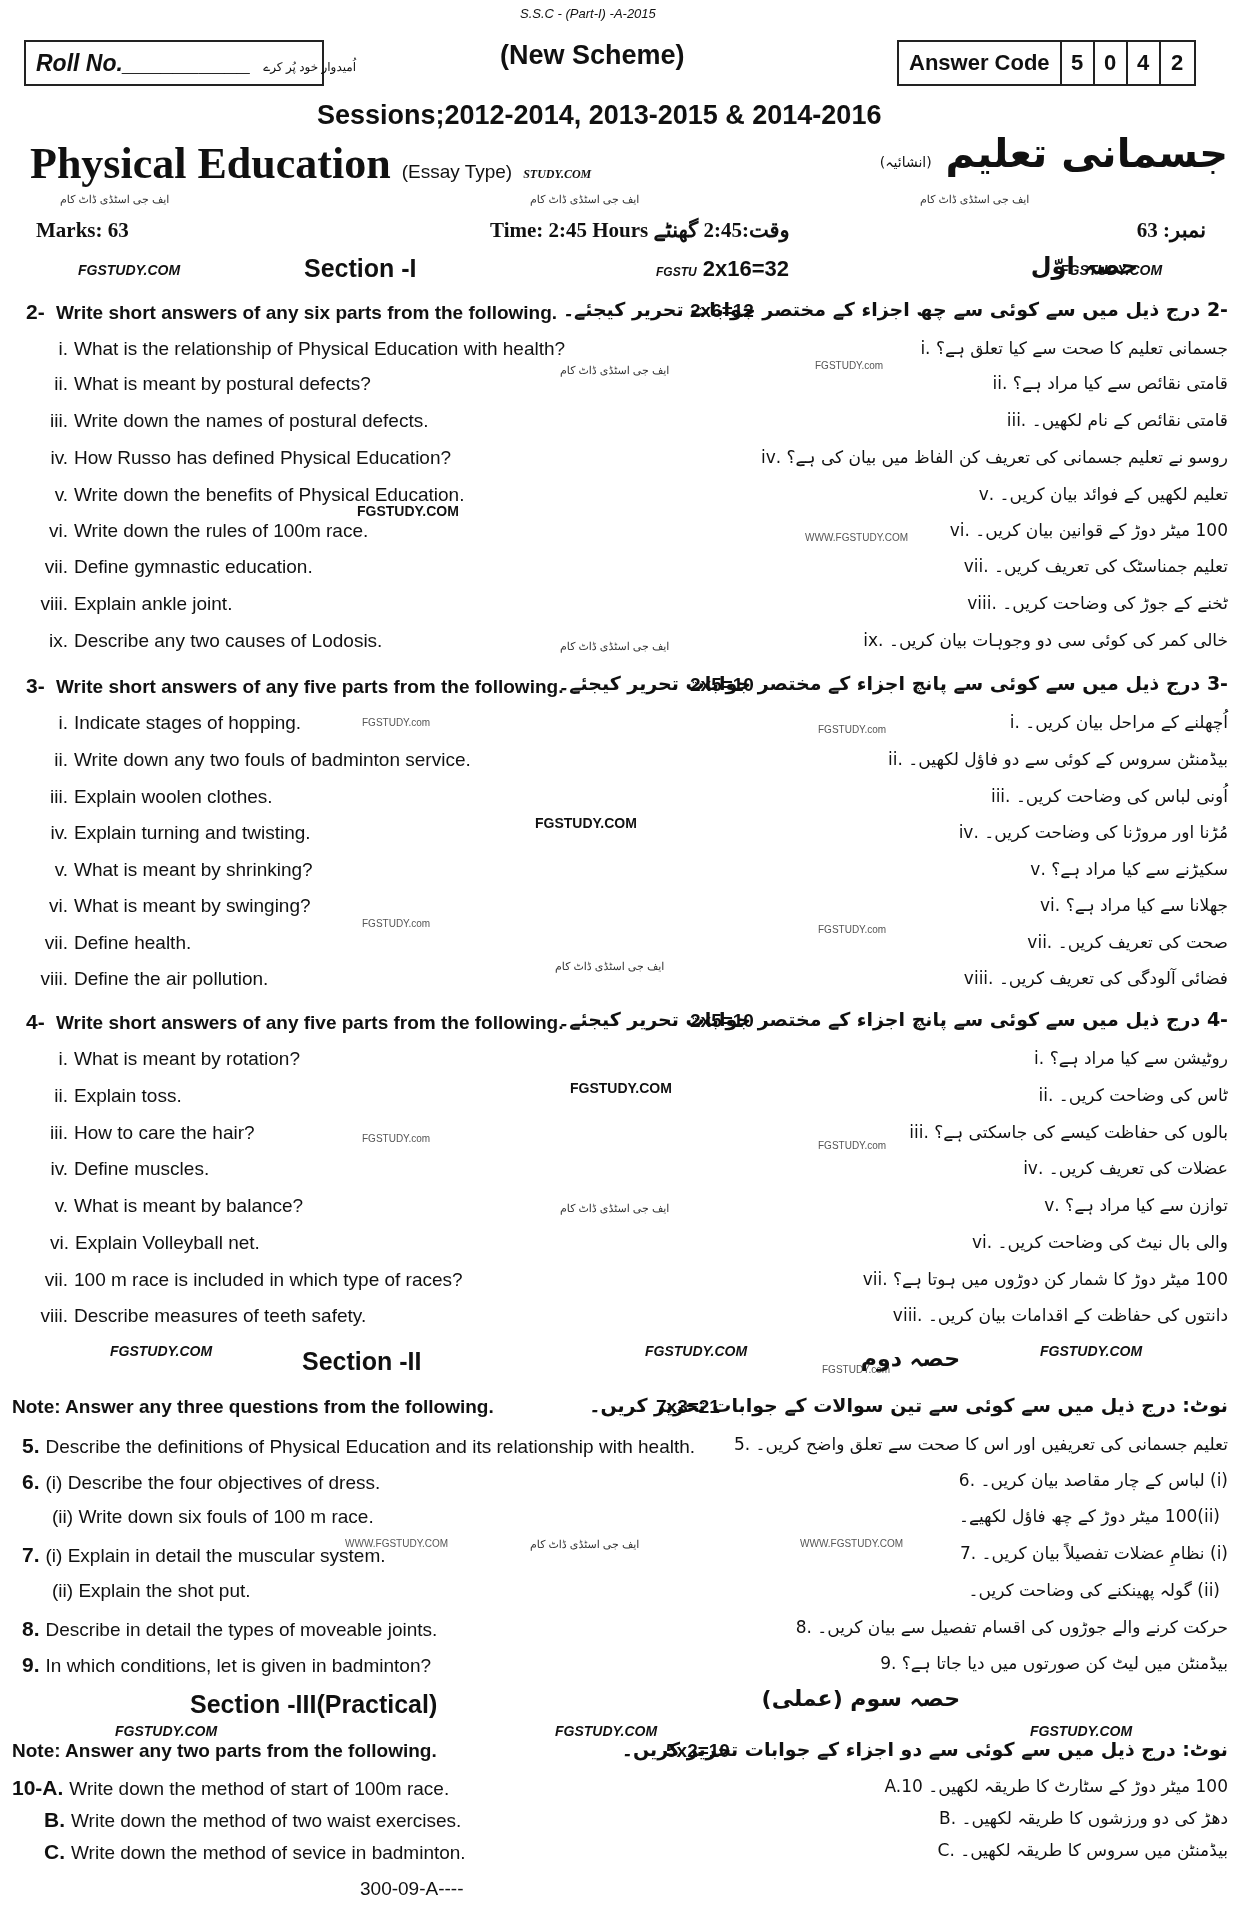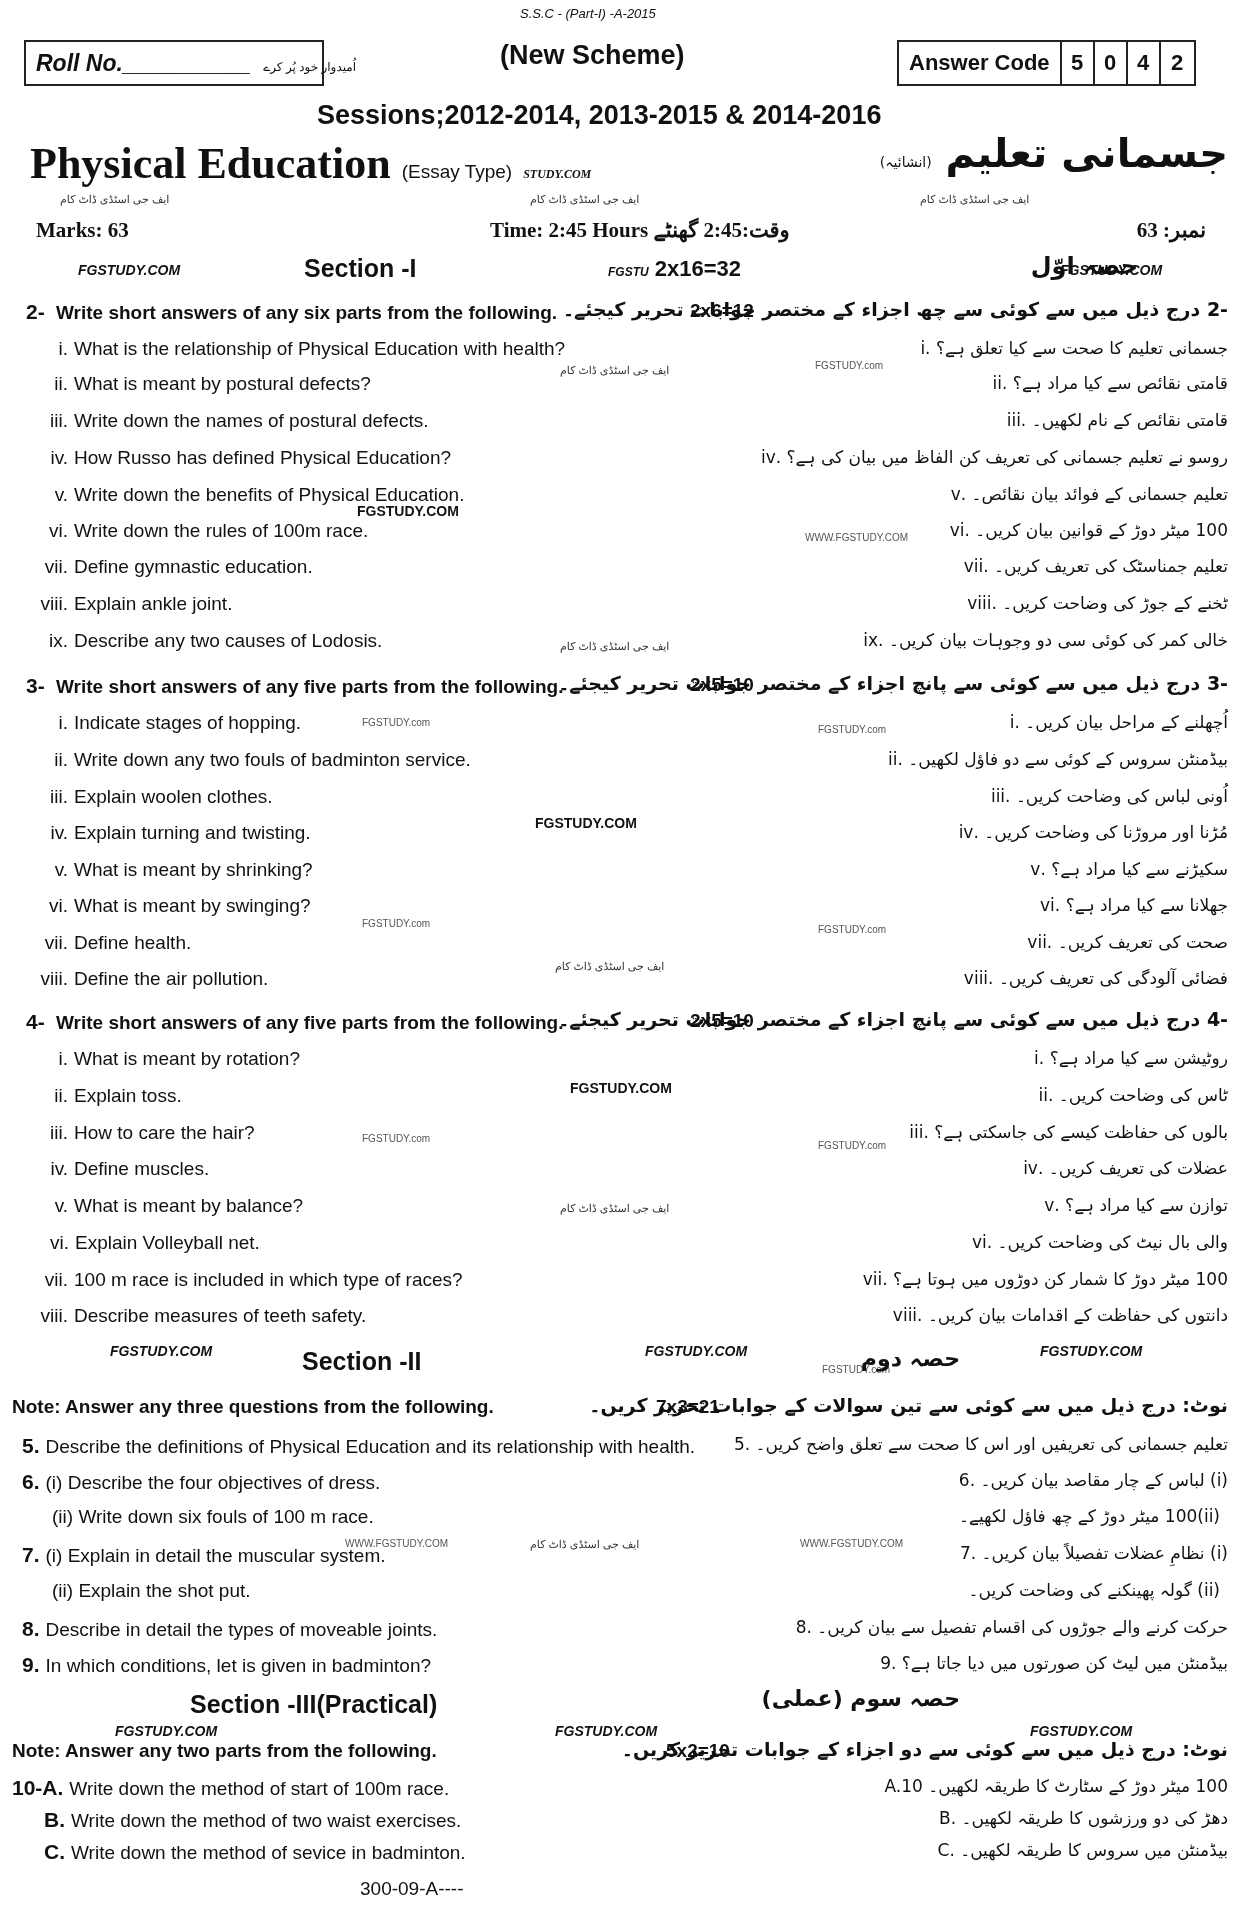--- a/index.html
+++ b/index.html
@@ -75,21 +75,21 @@
 <div class="abs marks">Marks: 63</div>
 <div class="abs time">
   <span>Time: 2:45 Hours</span>
   <span>وقت:2:45 گھنٹے</span>
 </div>
 <div class="abs marks-ur">نمبر: 63</div>
 
 <div class="abs wm" style="left:78px; top:262px;">FGSTUDY.COM</div>
 <div class="abs sec-title" style="left:304px; top:254px;">Section -I</div>
 <div class="abs" style="left:608px; top:256px; font-size:22px; font-weight:bold;">
-  <span class="wm" style="font-size:12px;">FGSTU</span>
+  <span class="wm" style="font-size:12px;margin-left:48px;">FGSTU</span>
   <span>2x16=32</span>
 </div>
 <div class="abs urdu-head" style="right:112px; top:252px; font-size:24px;">حصہ اوّل</div>
 <div class="abs wm" style="left:1060px; top:262px;">FGSTUDY.COM</div>
 
 <div class="abs qhead" style="left:26px; top:300px;">
   <span class="qnum">2-</span>
   <span>Write short answers of any six parts from the following.</span>
 </div>
 <div class="abs qhead" style="left:690px; top:300px;">2x6=12</div>
@@ -103,21 +103,21 @@
 <div class="abs wm" style="left:357px; top:503px; font-style:normal;">FGSTUDY.COM</div>
 <div class="abs qitem" style="left:20px; top:520px;"><span class="rnum">vi.</span><span>Write down the rules of 100m race.</span></div>
 <div class="abs qitem" style="left:20px; top:556px;"><span class="rnum">vii.</span><span>Define gymnastic education.</span></div>
 <div class="abs qitem" style="left:20px; top:593px;"><span class="rnum">viii.</span><span>Explain ankle joint.</span></div>
 <div class="abs qitem" style="left:20px; top:630px;"><span class="rnum">ix.</span><span>Describe any two causes of Lodosis.</span></div>
 
 <div class="abs urdu-line" style="right:22px; top:338px;">جسمانی تعلیم کا صحت سے کیا تعلق ہے؟ .i</div>
 <div class="abs urdu-line" style="right:22px; top:373px;">قامتی نقائص سے کیا مراد ہے؟ .ii</div>
 <div class="abs urdu-line" style="right:22px; top:410px;">قامتی نقائص کے نام لکھیں۔ .iii</div>
 <div class="abs urdu-line" style="right:22px; top:447px;">روسو نے تعلیم جسمانی کی تعریف کن الفاظ میں بیان کی ہے؟ .iv</div>
-<div class="abs urdu-line" style="right:22px; top:484px;">تعلیم جسمانی کے فوائد بیان نقائص۔ .v</div>
+<div class="abs urdu-line" style="right:22px; top:484px;">تعلیم لکھیں کے فوائد بیان کریں۔ .v</div>
 <div class="abs urdu-line" style="right:22px; top:520px;">100 میٹر دوڑ کے قوانین بیان کریں۔ .vi</div>
 <div class="abs urdu-line" style="right:22px; top:556px;">تعلیم جمناسٹک کی تعریف کریں۔ .vii</div>
 <div class="abs urdu-line" style="right:22px; top:593px;">ٹخنے کے جوڑ کی وضاحت کریں۔ .viii</div>
 <div class="abs urdu-line" style="right:22px; top:630px;margin-left:33px;">خالی کمر کی کوئی سی دو وجوہات بیان کریں۔ .ix</div>
 <div class="abs wm-sm" style="left:815px; top:360px;">FGSTUDY.com</div>
 <div class="abs wm-sm" style="left:805px; top:532px;">WWW.FGSTUDY.COM</div>
 <div class="abs wm-urdu" style="left:560px; top:364px;">ایف جی اسٹڈی ڈاٹ کام</div>
 <div class="abs wm-urdu" style="left:560px; top:640px;">ایف جی اسٹڈی ڈاٹ کام</div>
 
 <div class="abs qhead" style="left:26px; top:674px;">

